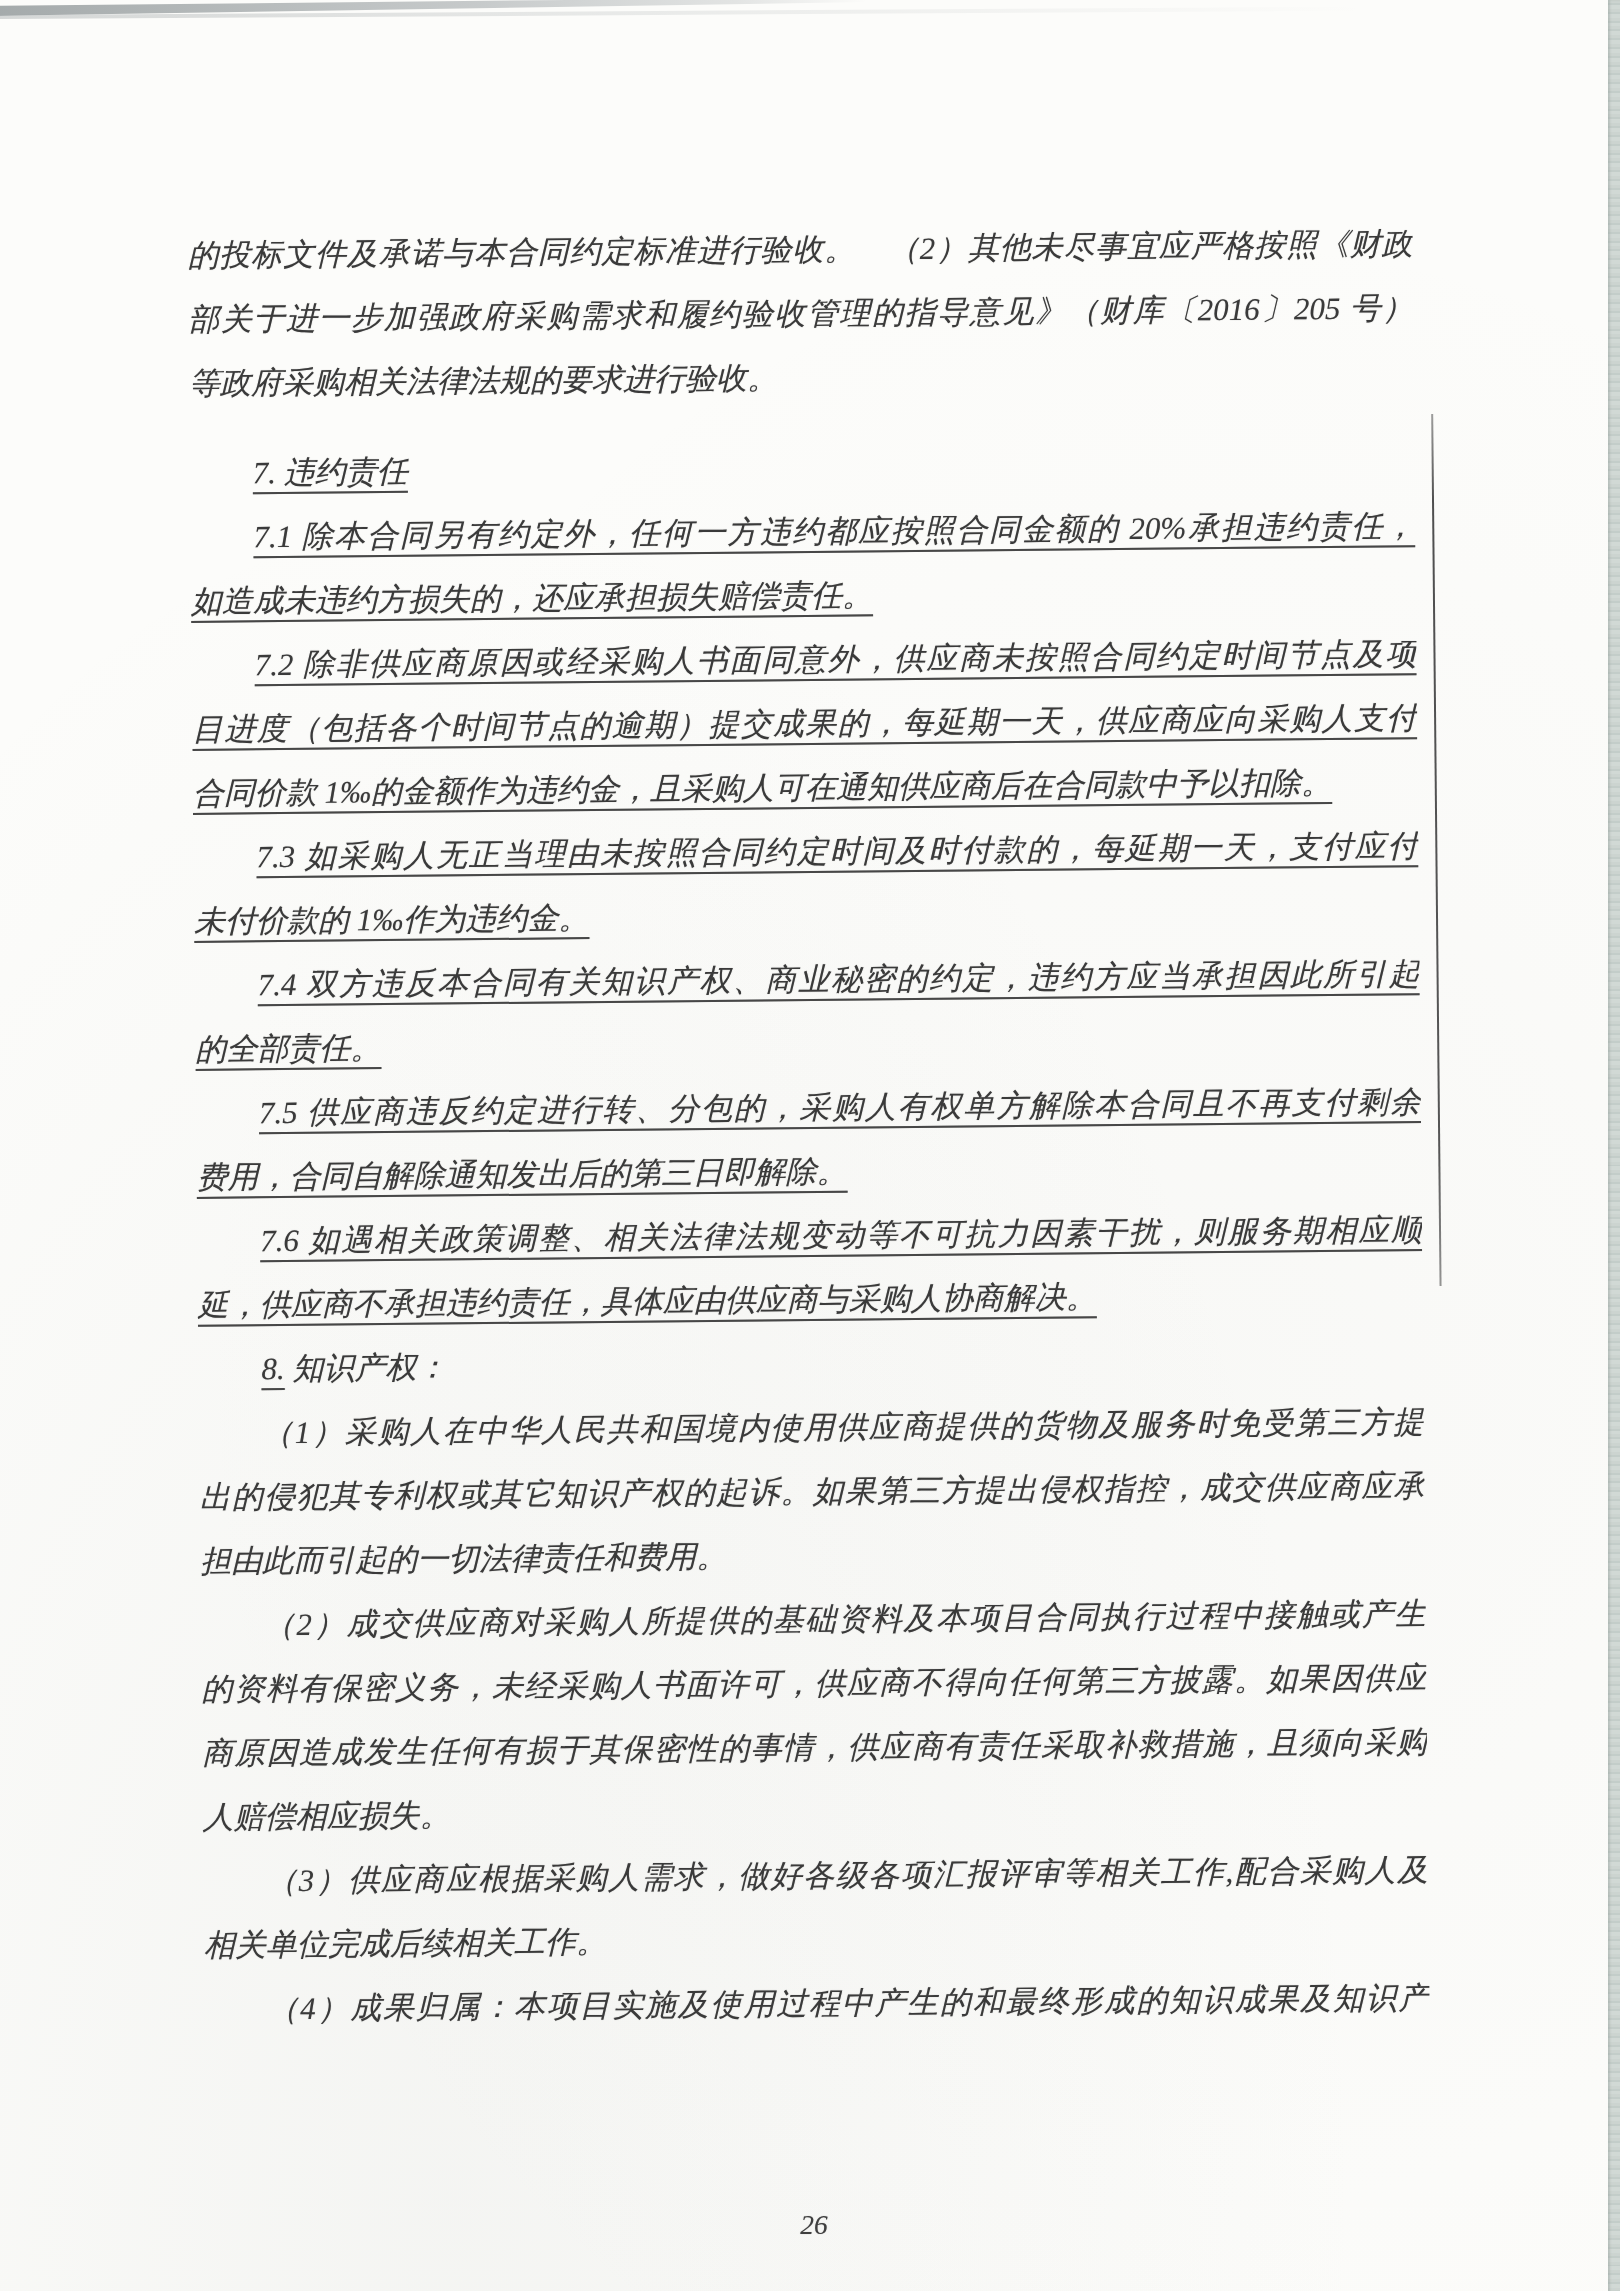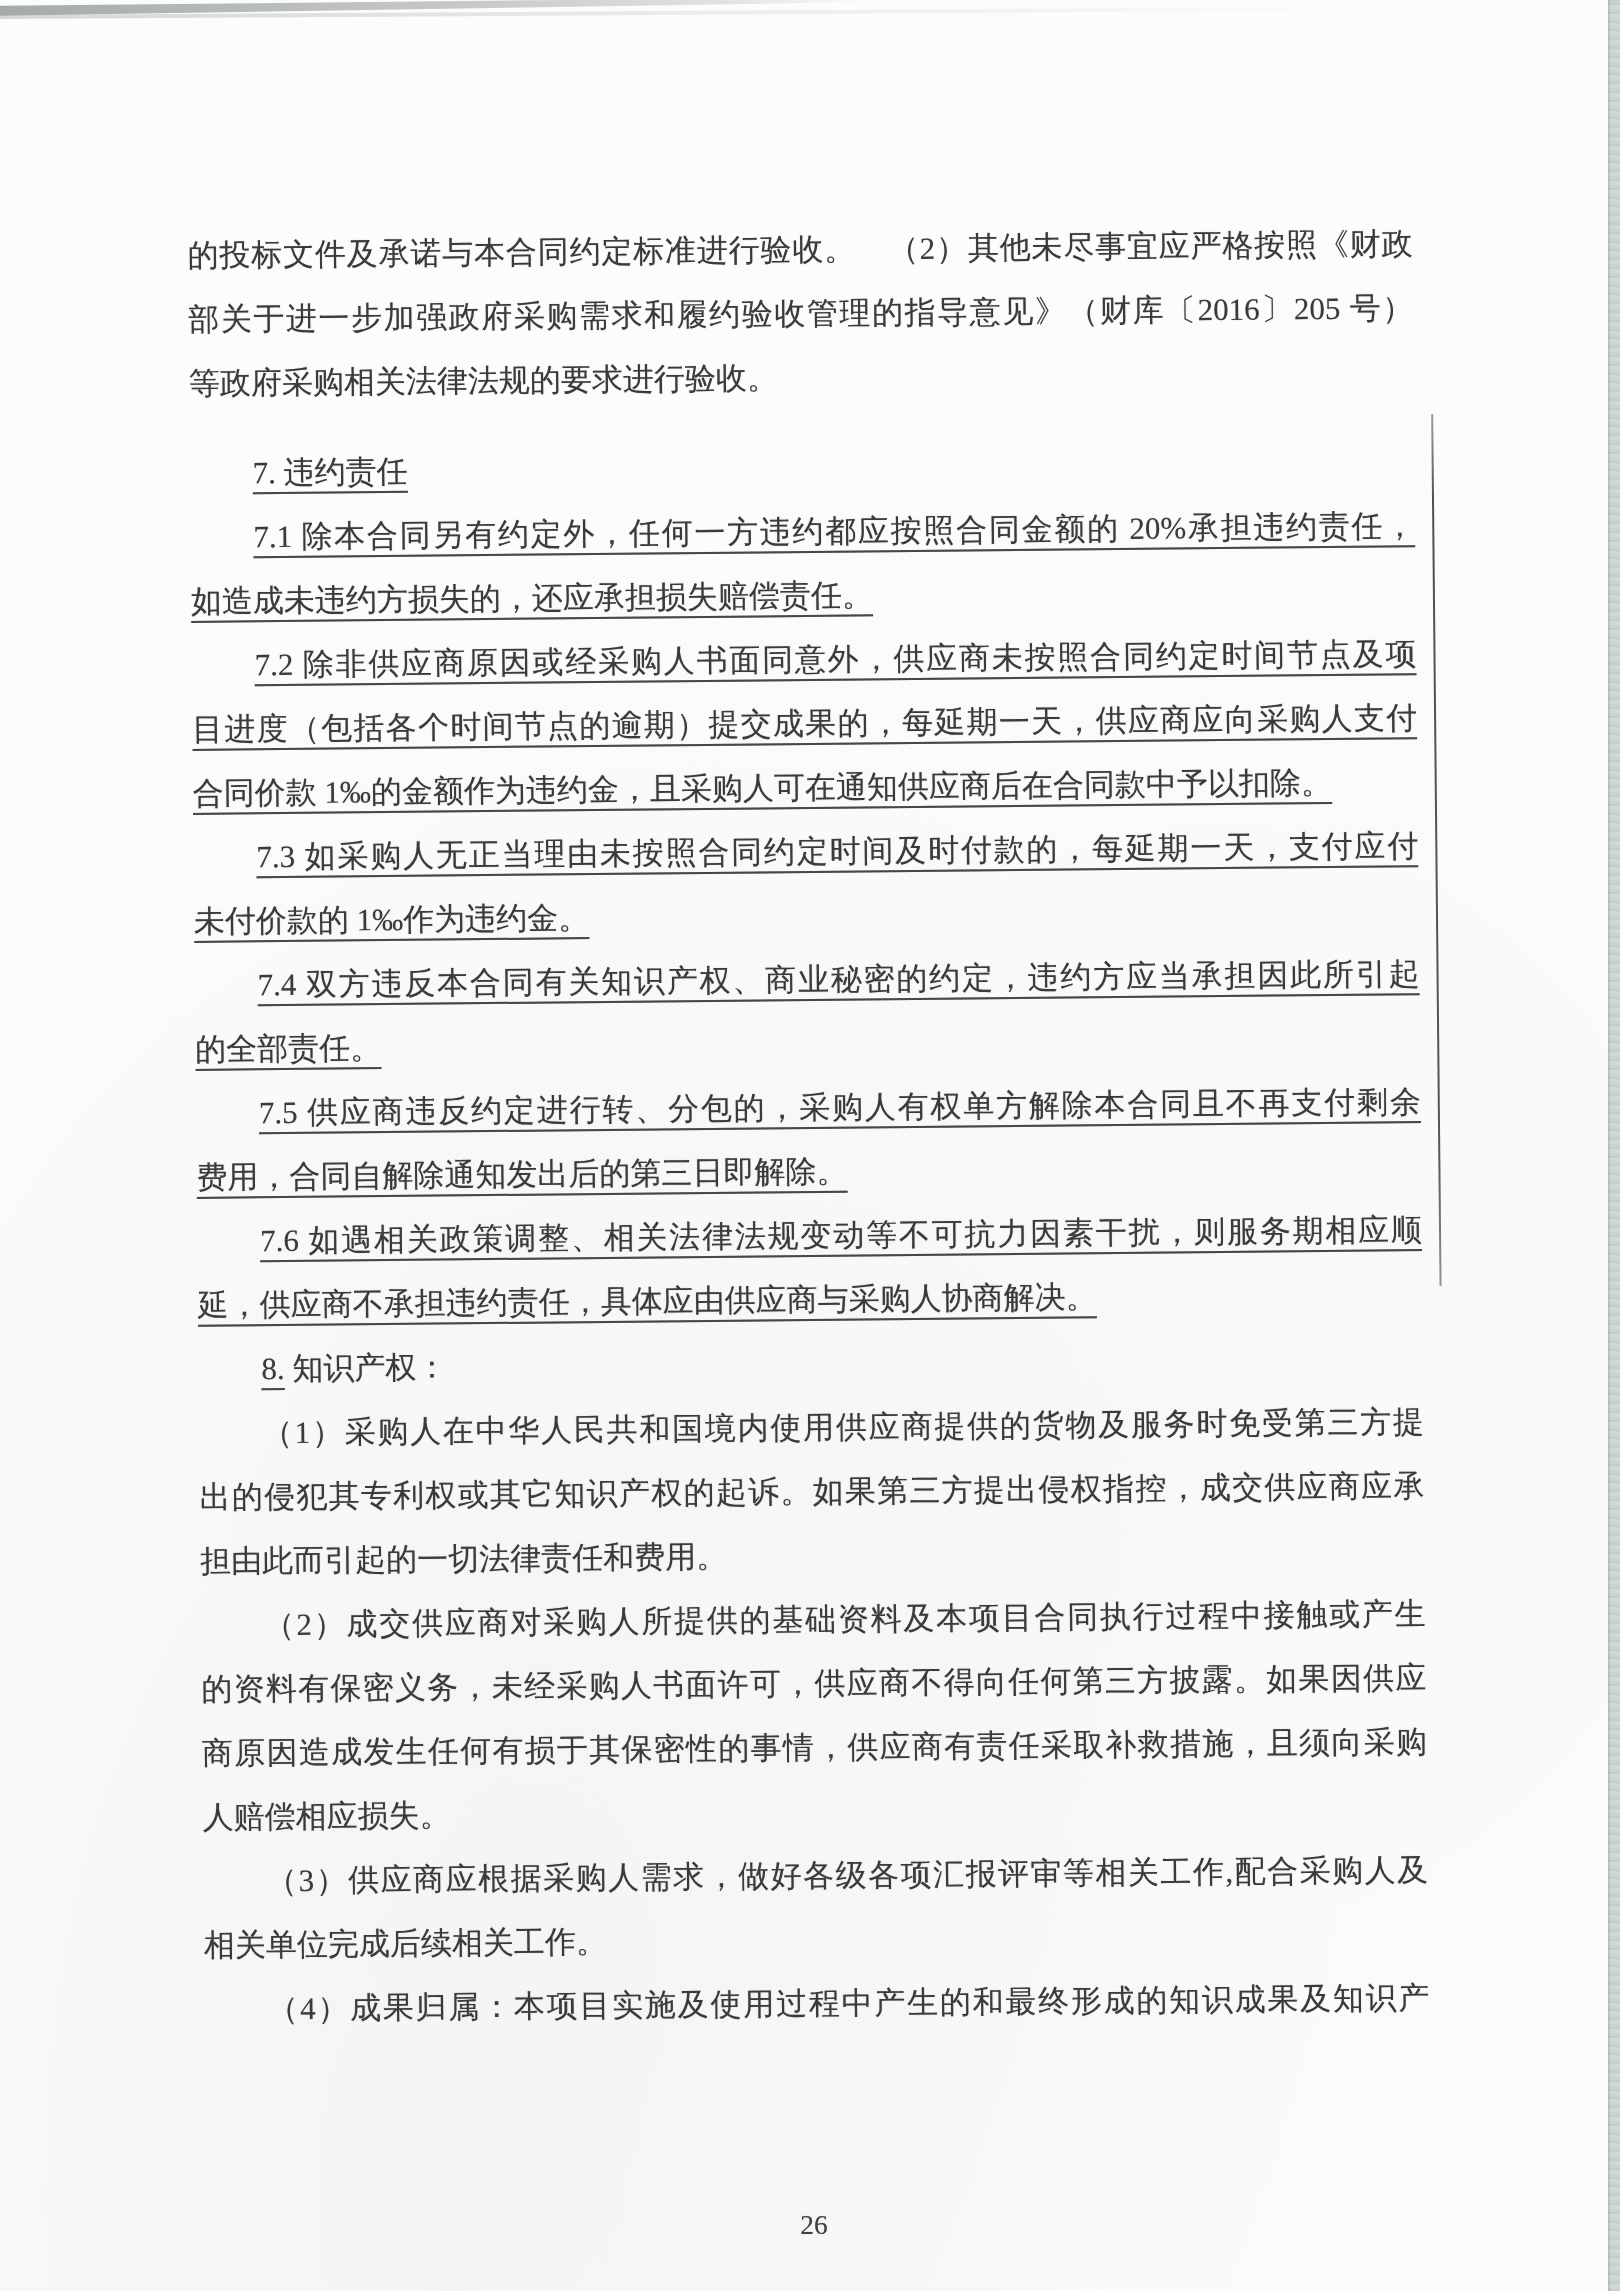--- a/index.html
+++ b/index.html
@@ -4,20 +4,21 @@
 <style>
   html,body{margin:0;padding:0;}
   body{width:1620px;height:2292px;background:#e9e9e7;}
   .page{
     position:relative;width:1620px;height:2292px;overflow:hidden;
     background:
       radial-gradient(ellipse at 28% 96%, rgba(175,180,175,0.10), transparent 55%),
       radial-gradient(ellipse at 75% 60%, rgba(190,192,188,0.06), transparent 60%),
       var(--paper,#fcfcfa);
     font-family:"Liberation Serif","DejaVu Serif",serif;
+    font-style:italic;
   }
   
   .text-block{
     position:absolute;left:196px;top:218px;width:1225px;
     transform:rotate(-0.55deg);transform-origin:50% 50%;
     color:var(--ink,#3a3a3a);
     font-size:31px;
     text-shadow:0 0 1px rgba(70,70,70,0.45);
   }
   .line{height:64px;line-height:64px;overflow:hidden;}

